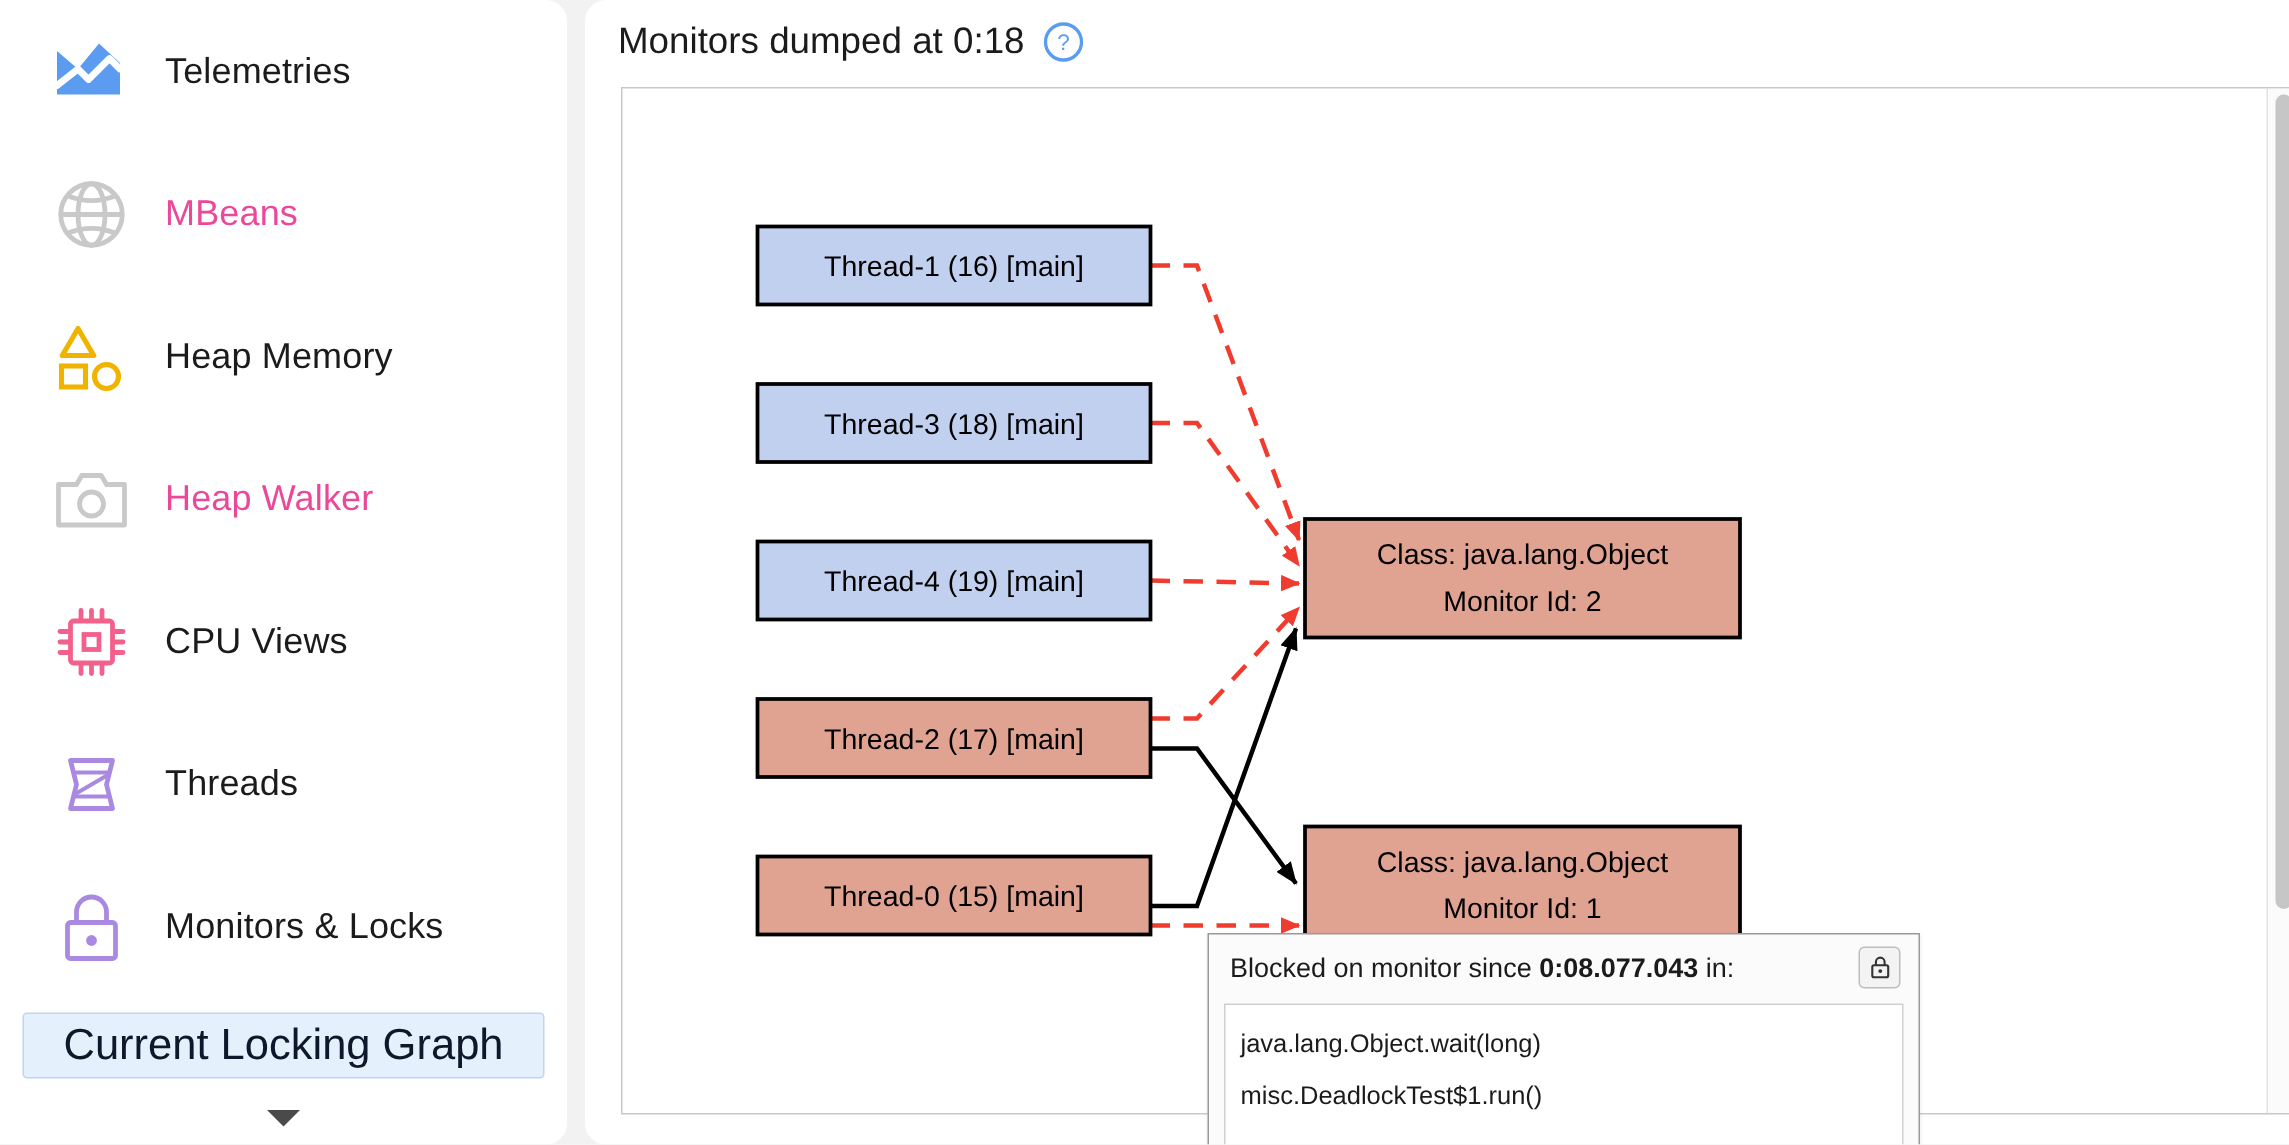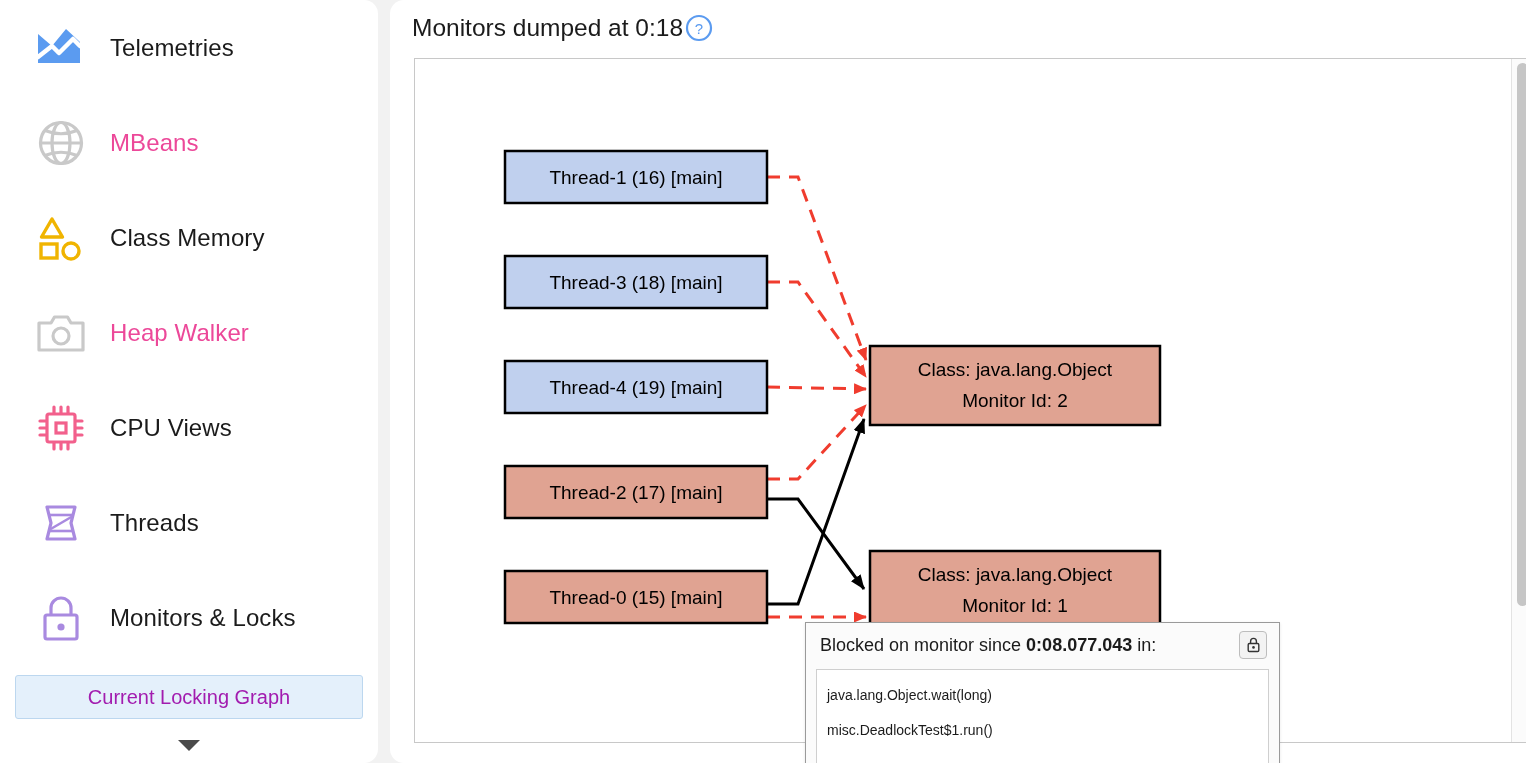--- a/index.html
+++ b/index.html
@@ -63,22 +63,22 @@
     box-sizing: border-box;
     background: #e4f0fb;
     border: 1px solid #bcd7ef;
     border-radius: 3px;
     display: flex;
     align-items: center;
     justify-content: center;
     cursor: pointer;
   }
   .sub-item-label {
-    font-size: 20px;
-    color: #a21caf;
+    font-size: 29px;
+    color: #0f172a;
     white-space: nowrap;
   }
   .more-arrow {
     position: absolute;
     left: 0; width: 378px;
     display: flex;
     justify-content: center;
     cursor: pointer;
   }
 
@@ -96,21 +96,21 @@
     background: #ffffff;
     border-top-left-radius: 14px;
     border-bottom-left-radius: 14px;
     box-sizing: border-box;
   }
   .header {
     position: absolute;
     left: 22px; top: 14px;
     display: flex;
     align-items: center;
-    gap: 2px;
+    gap: 12px;
   }
   .header-title {
     font-size: 24.5px;
     color: #1b1b1b;
     white-space: nowrap;
   }
   .help-icon { width: 28px; height: 28px; cursor: pointer; display:block; }
 
   
   .graph-panel {
@@ -187,21 +187,21 @@
     left: 10px; top: 46px;
     right: 10px;
     bottom: -40px;
     background: #ffffff;
     border: 1px solid #cfcfcf;
     box-sizing: border-box;
     padding: 8px 0 0 10px;
     overflow: hidden;
   }
   .stack-line {
-    font-size: 14px;
+    font-size: 17px;
     color: #1b1b1b;
     line-height: 35px;
     white-space: nowrap;
   }
 
   
   .node-text {
     font-family: "Liberation Sans", sans-serif;
     font-size: 19px;
     fill: #000;
@@ -238,21 +238,21 @@
     </div>
 
     <div class="nav-item" style="top:196px">
       <span class="nav-icon">
         <svg width="56" height="56" viewBox="0 0 56 56">
           <path d="M19 9 L29.5 27 L8.5 27 Z" fill="none" stroke="#f0b400" stroke-width="3.4" stroke-linejoin="round"></path>
           <rect x="8" y="34" width="16" height="14" fill="none" stroke="#f0b400" stroke-width="3.4"></rect>
           <circle cx="38" cy="41" r="8" fill="none" stroke="#f0b400" stroke-width="3.4"></circle>
         </svg>
       </span>
-      <span class="nav-label">Class Memory</span>
+      <span class="nav-label">Heap Memory</span>
     </div>
 
     <div class="nav-item disabled" style="top:291px">
       <span class="nav-icon">
         <svg width="56" height="56" viewBox="0 0 56 56">
           <path d="M6 18 L18 18 L21.5 12 L34.5 12 L38 18 L50 18 L50 45 L6 45 Z" fill="none" stroke="#c9c9c9" stroke-width="3.2" stroke-linejoin="round"></path>
           <circle cx="28" cy="31" r="8" fill="none" stroke="#c9c9c9" stroke-width="3.2"></circle>
         </svg>
       </span>
       <span class="nav-label">Heap Walker</span>

